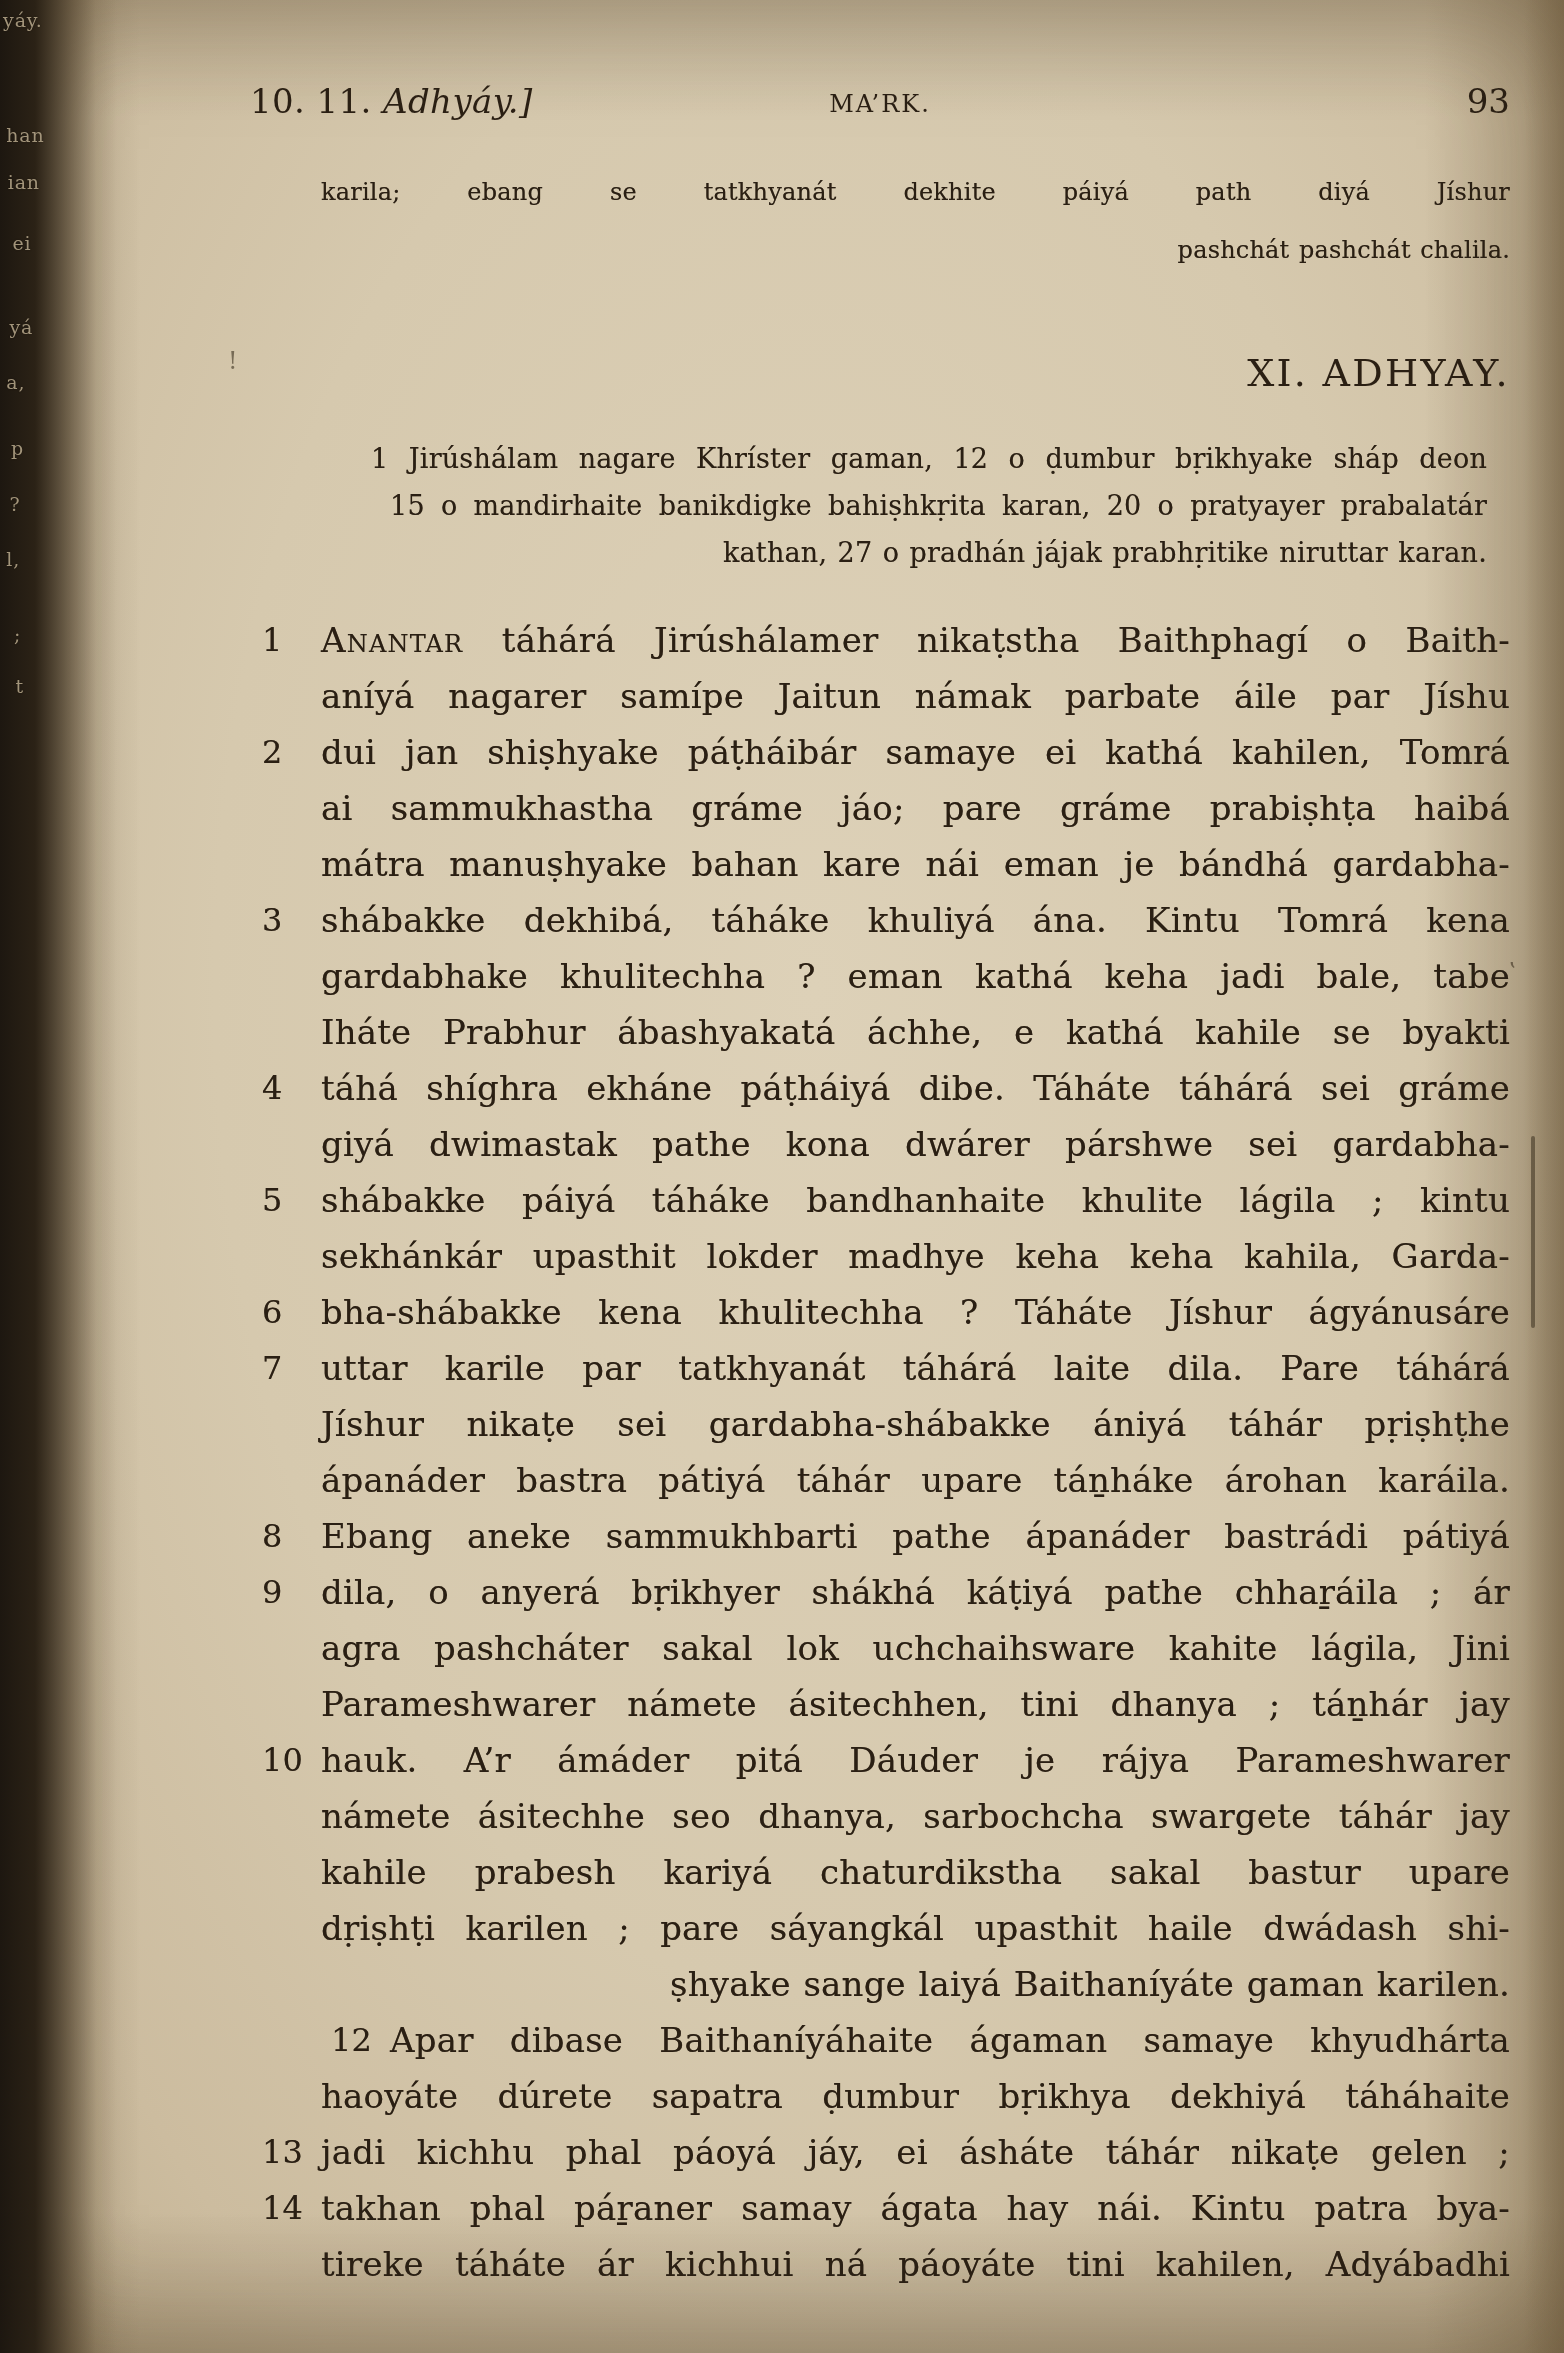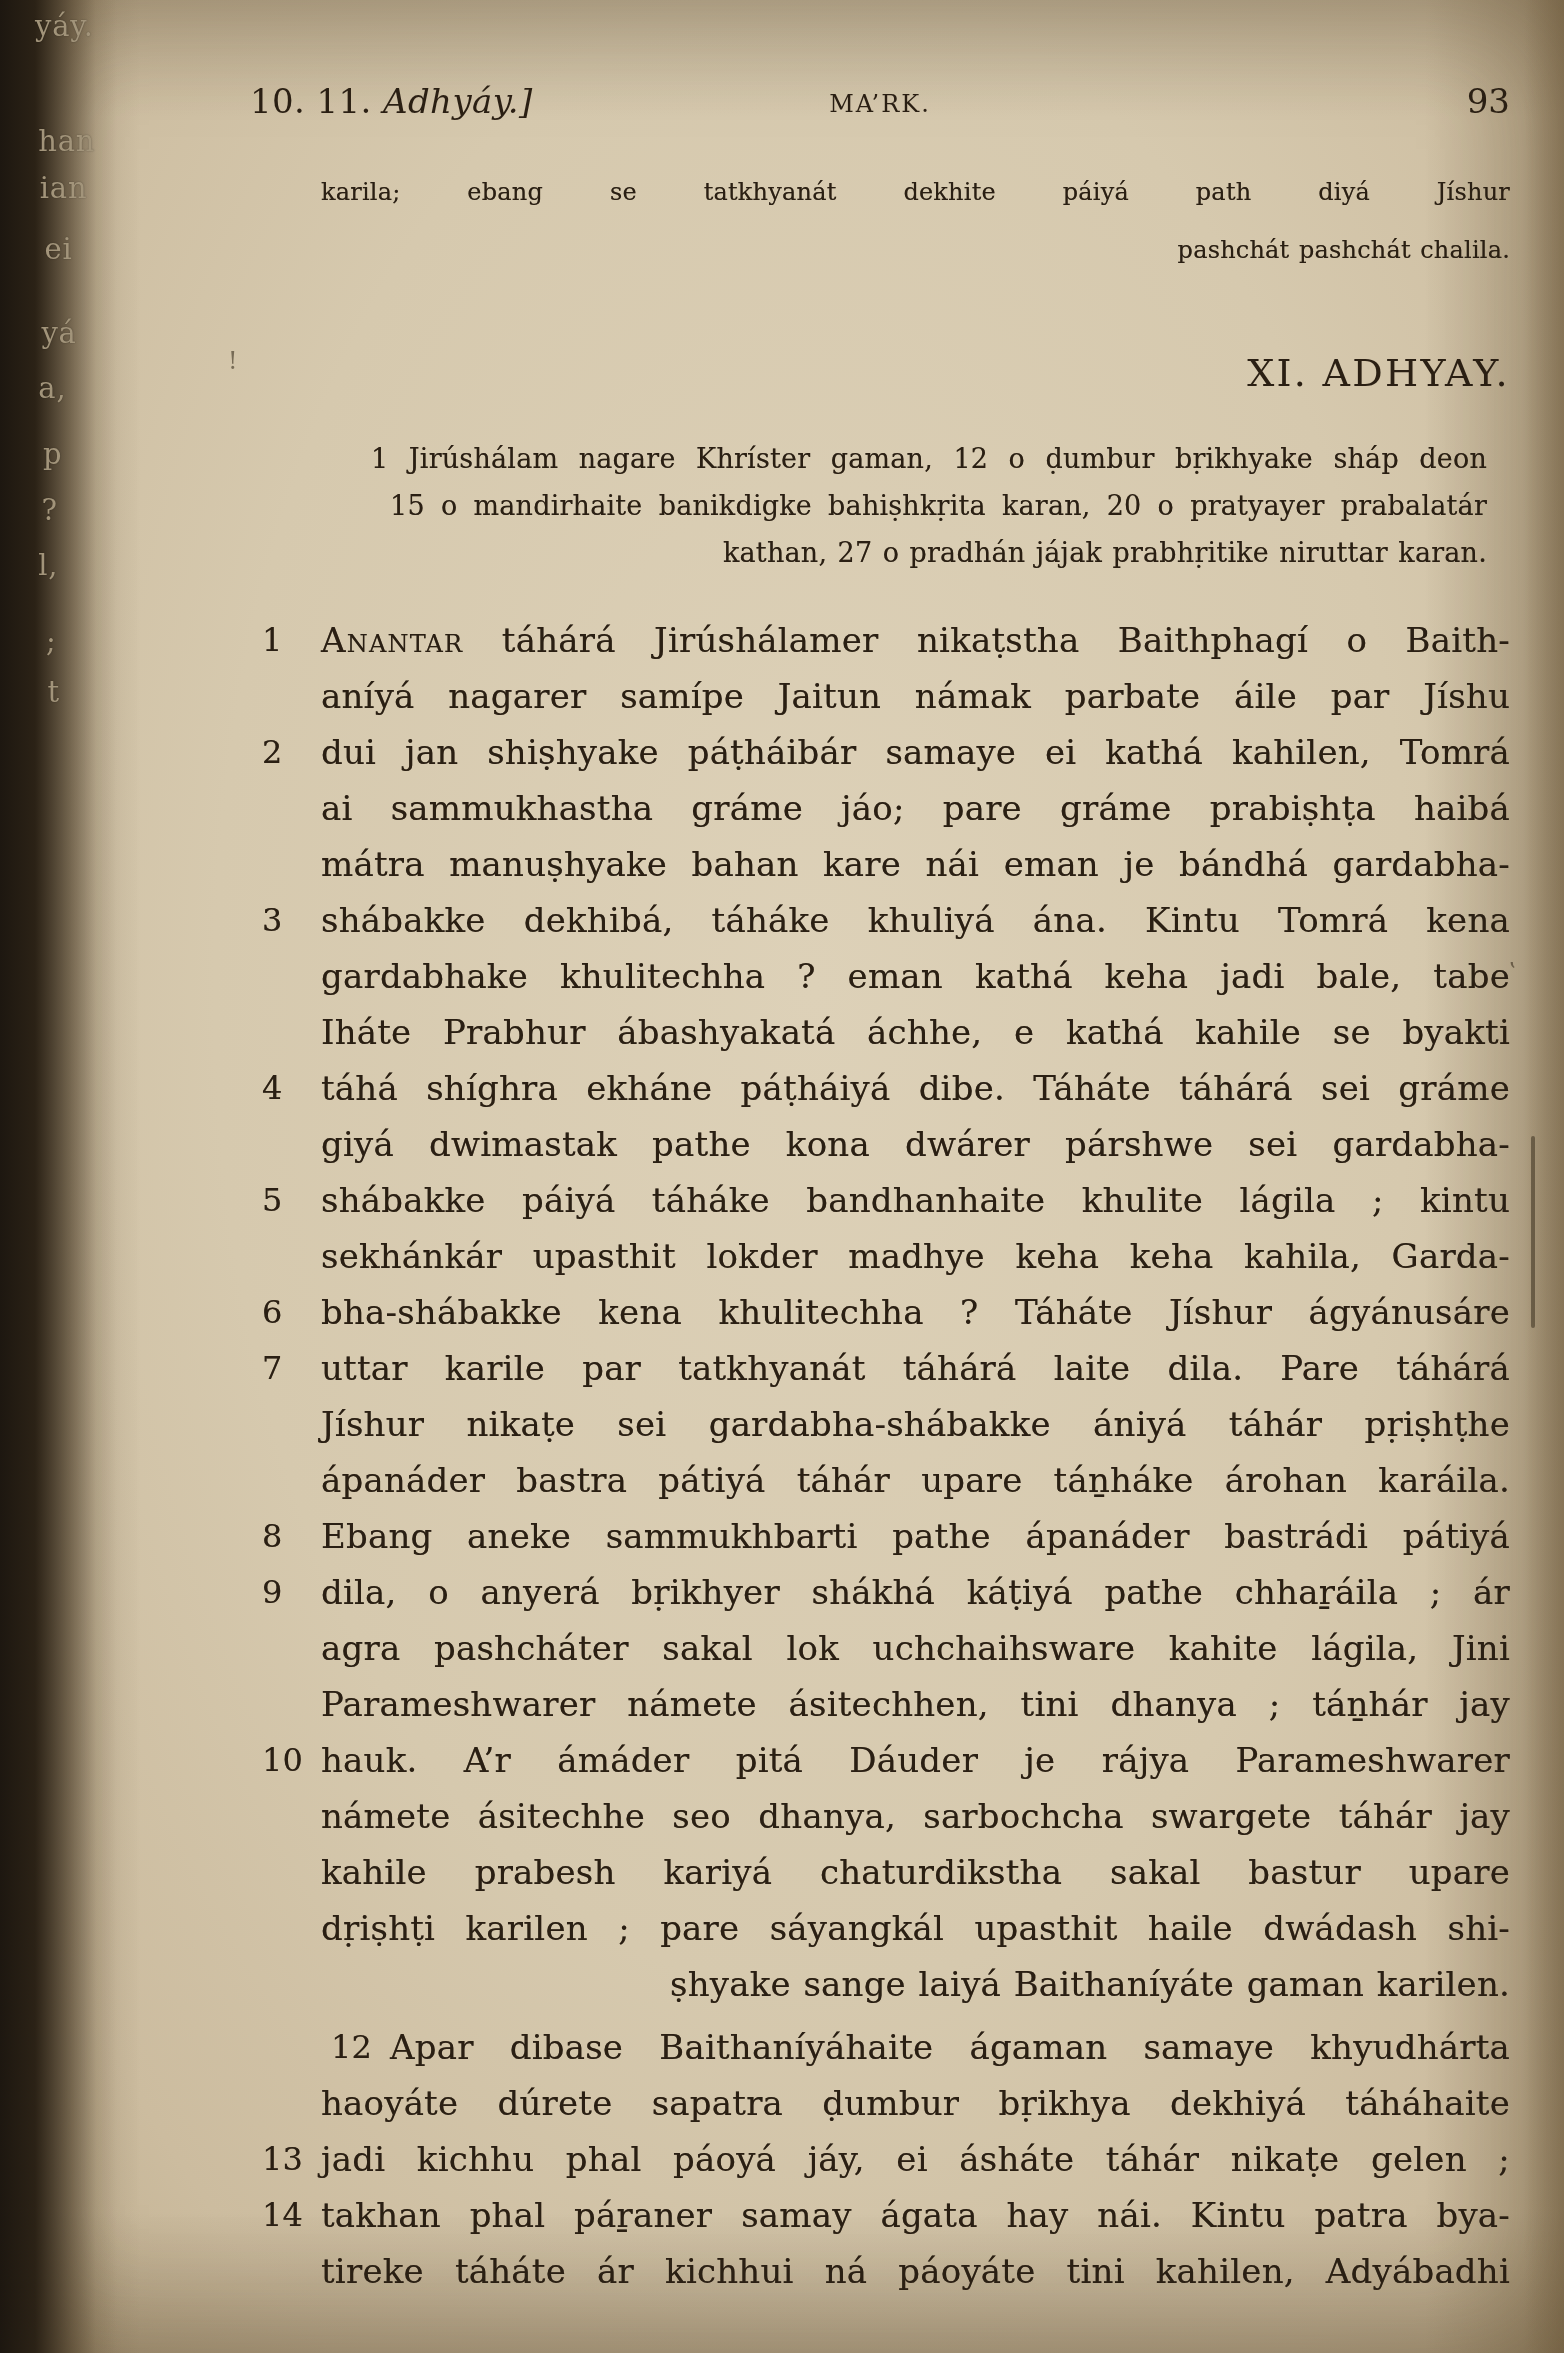--- a/index.html
+++ b/index.html
@@ -16,45 +16,44 @@
       radial-gradient(ellipse at 52% 42%, #ddd1b8 0%, #d6c9ae 52%, #ccbc9f 82%, #bfae8e 100%);
     box-shadow:inset 0 0 125px rgba(86,66,38,.35);
   }
   
   .binding{
     position:absolute;left:0;top:0;width:117px;height:100%;
     background:linear-gradient(to right,#1d1710 0%,#2b2216 30%,rgba(72,58,38,.55) 62%,rgba(100,84,56,.18) 82%,rgba(0,0,0,0) 100%);
   }
   .frag{
     position:absolute;
-    font-size:29px;color:#a2947a;letter-spacing:0.8px;
+    font-size:19px;color:#a2947a;letter-spacing:0.8px;
     text-shadow:0 0 1.6px rgba(0,0,0,.35);
     white-space:nowrap;
-    margin-left:32px;
   }
   .artifact{position:absolute;color:rgba(58,46,30,.6);font-size:23.5px;}
   .scratch{position:absolute;left:1531px;top:1136px;width:3.9px;height:192px;background:rgba(48,37,22,.5);border-radius:2.3px;}
   .right-edge{position:absolute;right:0;top:0;width:41px;height:100%;background:linear-gradient(to left,rgba(104,84,54,.42),rgba(0,0,0,0));}
 
   
   .header-row{position:absolute;top:81px;left:250px;width:1260px;height:50px;}
   .header-left{position:absolute;left:0;top:0;font-size:34px;letter-spacing:0.4px;}
   .header-left .it{font-style:italic;}
   .header-center{position:absolute;left:0;right:0;top:9.4px;text-align:center;font-size:24px;letter-spacing:2px;}
   .header-right{position:absolute;right:0;top:0;font-size:34px;}
 
   
   .intro{position:absolute;top:163px;left:321px;width:1189px;font-size:24px;line-height:58px;letter-spacing:0.2px;word-spacing:1.6px;}
   .chapter-heading{position:absolute;top:351px;left:321px;width:1189px;text-align:right;font-size:38px;letter-spacing:2.3px;}
   .summary{position:absolute;top:435px;left:371px;width:1116px;font-size:27px;line-height:47px;letter-spacing:0.2px;word-spacing:1.6px;}
   .summary .hang{padding-left:19px;}
   .verses{position:absolute;top:612px;left:321px;width:1189px;font-size:34px;line-height:56px;letter-spacing:0.2px;word-spacing:1.6px;}
   .vline{position:relative;}
   .vline .num{position:absolute;left:-59px;width:45px;text-align:right;font-size:32px;}
-  .vline.ind{text-indent:69px;margin-top:7px;}
+  .vline.ind{text-indent:69px;}
   .sc{font-variant:small-caps;letter-spacing:1.2px;}
   .j{text-align:justify;text-align-last:justify;}
   .bline,.sline,.vline{text-shadow:0 0 0.5px rgba(42,31,19,.55);text-align:right;}
 </style>
 </head>
 <body>
 
 <div class="page">
 
   <div class="binding"></div>

